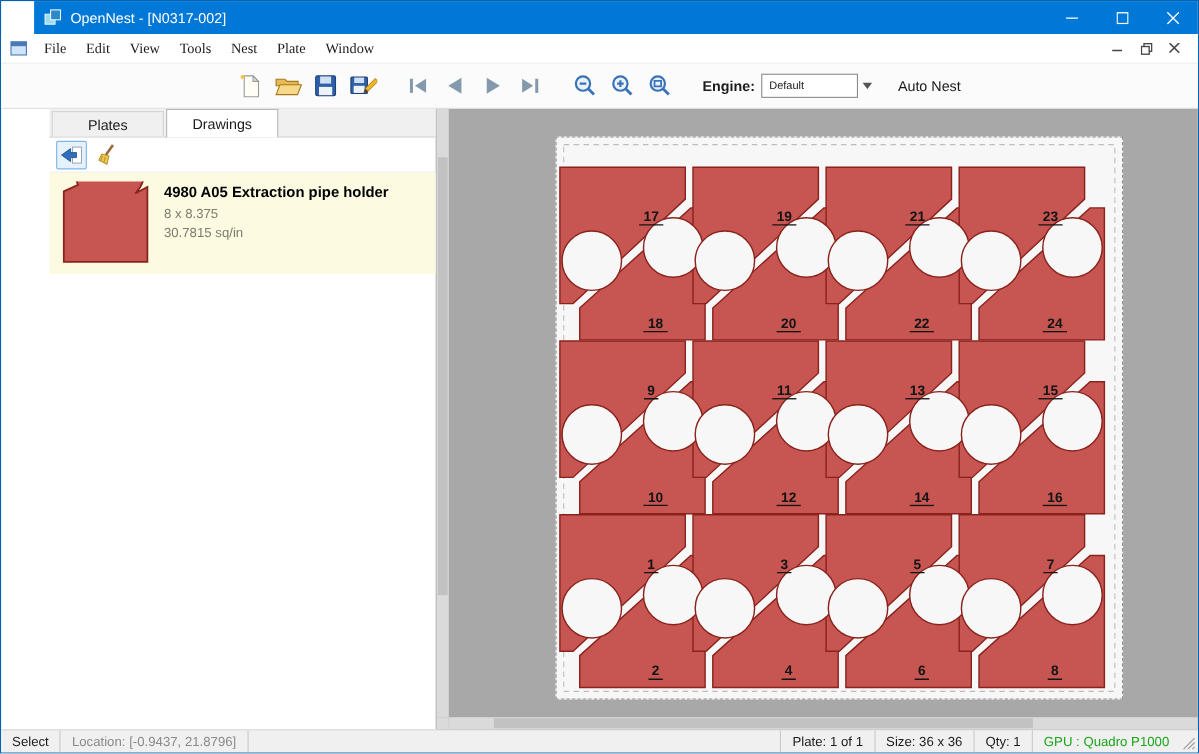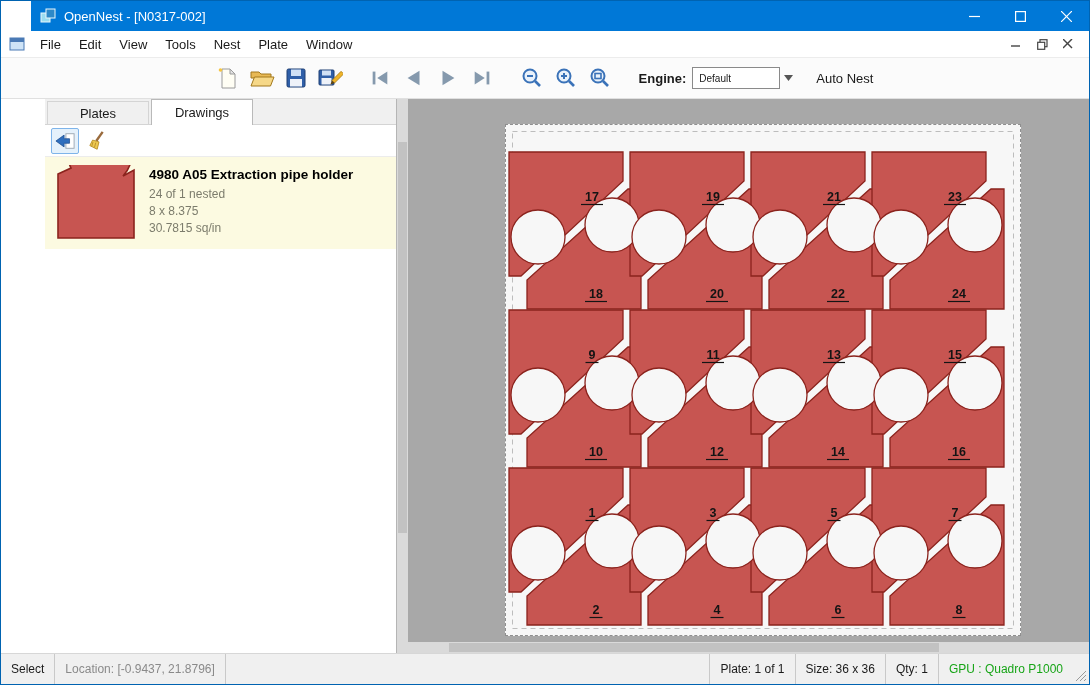--- a/index.html
+++ b/index.html
@@ -9,21 +9,21 @@
   
   .titlebar { height:30px; background:#0078d7; display:flex; align-items:center; color:#fff; flex:0 0 auto; }
   .titlebar .app-icon { width:16px; height:16px; margin:0 8px 0 9px; }
   .titlebar .title { font-size:13px; }
   .win-controls { margin-left:auto; display:flex; height:30px; }
   .win-btn { width:46px; height:30px; display:flex; align-items:center; justify-content:center; cursor:default; }
 
   
   .menubar { height:27px; background:#ffffff; display:flex; align-items:center; border-bottom:1px solid #ececec; flex:0 0 auto; }
   .menubar .mdi-icon { width:16px; height:16px; margin:0 6px 0 8px; }
-  .menu-items { display:flex; height:100%; align-items:flex-end; }
+  .menu-items { display:flex; height:100%; align-items:flex-end;font-family:Liberation Serif, serif; }
   .menu-item { font-size:13px; color:#1a1a1a; padding:0 9px; height:100%; display:flex; align-items:center; }
   .mdi-controls { margin-left:auto; display:flex; align-items:center; padding-right:8px; }
   .mdi-btn { width:26px; height:20px; display:flex; align-items:center; justify-content:center; }
 
   
   .toolbar { height:41px; background:#fbfbfb; border-bottom:1px solid #e0e0e0; display:flex; align-items:center; padding:0 8px; flex:0 0 auto;justify-content:center; }
   .tb-btn { width:34px; height:32px; display:flex; align-items:center; justify-content:center; border-radius:2px; }
   .tb-gap { width:16px; }
   .engine-label { font-size:13px; font-weight:bold; color:#1a1a1a; margin:0 6px 0 22px; }
   .engine-select { width:88px; height:22px; border:1px solid #8a8a8a; background:#fff; font-size:10px; color:#1a1a1a; display:flex; align-items:center; padding:0 6px; }
@@ -47,21 +47,21 @@
   .canvas { flex:1 1 auto; position:relative; background:#a8a8a8; overflow:hidden; }
   .vscroll { position:absolute; left:0; top:0; bottom:11px; width:11px; background:#dadada; }
   .vscroll .thumb { position:absolute; left:1px; right:1px; top:8%; height:72%; background:#c2c2c2; }
   .hscroll { position:absolute; left:11px; right:0; bottom:0; height:11px; background:#dadada; }
   .hscroll .thumb { position:absolute; top:1px; bottom:1px; left:6%; width:72%; background:#c2c2c2; }
   .scroll-corner { position:absolute; left:0; bottom:0; width:11px; height:11px; background:#dadada; }
   .plate { position:absolute; left:108px; top:25px; width:516px; height:512px; background:#f7f7f7; border:1px dashed #8f8f8f; }
   .part-num { font:700 12.5px "Liberation Sans","DejaVu Sans",sans-serif; fill:#141414; }
 
   
-  .statusbar { height:31px; background:#f0f0f0; border-top:1px solid #d7d7d7; display:flex; align-items:center; font-size:12px; color:#1b1b1b; flex:0 0 auto; }
+  .statusbar { height:21px; background:#f0f0f0; border-top:1px solid #d7d7d7; display:flex; align-items:center; font-size:12px; color:#1b1b1b; flex:0 0 auto; }
   .sb-cell { padding:0 10px; height:100%; display:flex; align-items:center; }
   .sb-div { width:1px; height:100%; background:#c9c9c9; }
   .sb-loc { color:#8a8a8a; }
   .sb-right { margin-left:auto; display:flex; height:100%; align-items:center; }
   .grip { width:14px; height:14px; margin:0 2px 2px 0; align-self:flex-end; }
 </style>
 </head>
 <body>
 
 <div class="app">
@@ -243,21 +243,20 @@
               <line x1="8.5" y1="13.8" x2="7" y2="19.2" stroke="#b8902a" stroke-width="1"></line>
             </svg>
         </div>
       </div>
       <div class="drawing-item">
         <svg width="82" height="76" viewBox="0 0 80 76">
           <path d="M2,9 L15,3 A32,32 0 1 1 67,11 L78,5 L78,73 L2,73 Z" fill="#c75551" stroke="#8b231d" stroke-width="1.6"></path>
         </svg>
         <div class="meta">
           <div class="di-title">4980 A05 Extraction pipe holder</div>
-          <div class="di-sub">24 of 1 nested</div>
           <div class="di-sub">8 x 8.375</div>
           <div class="di-sub">30.7815 sq/in</div>
         </div>
       </div>
     </div>
 
     <div class="canvas">
       <div class="vscroll">
           <div class="thumb"></div>
         </div>

